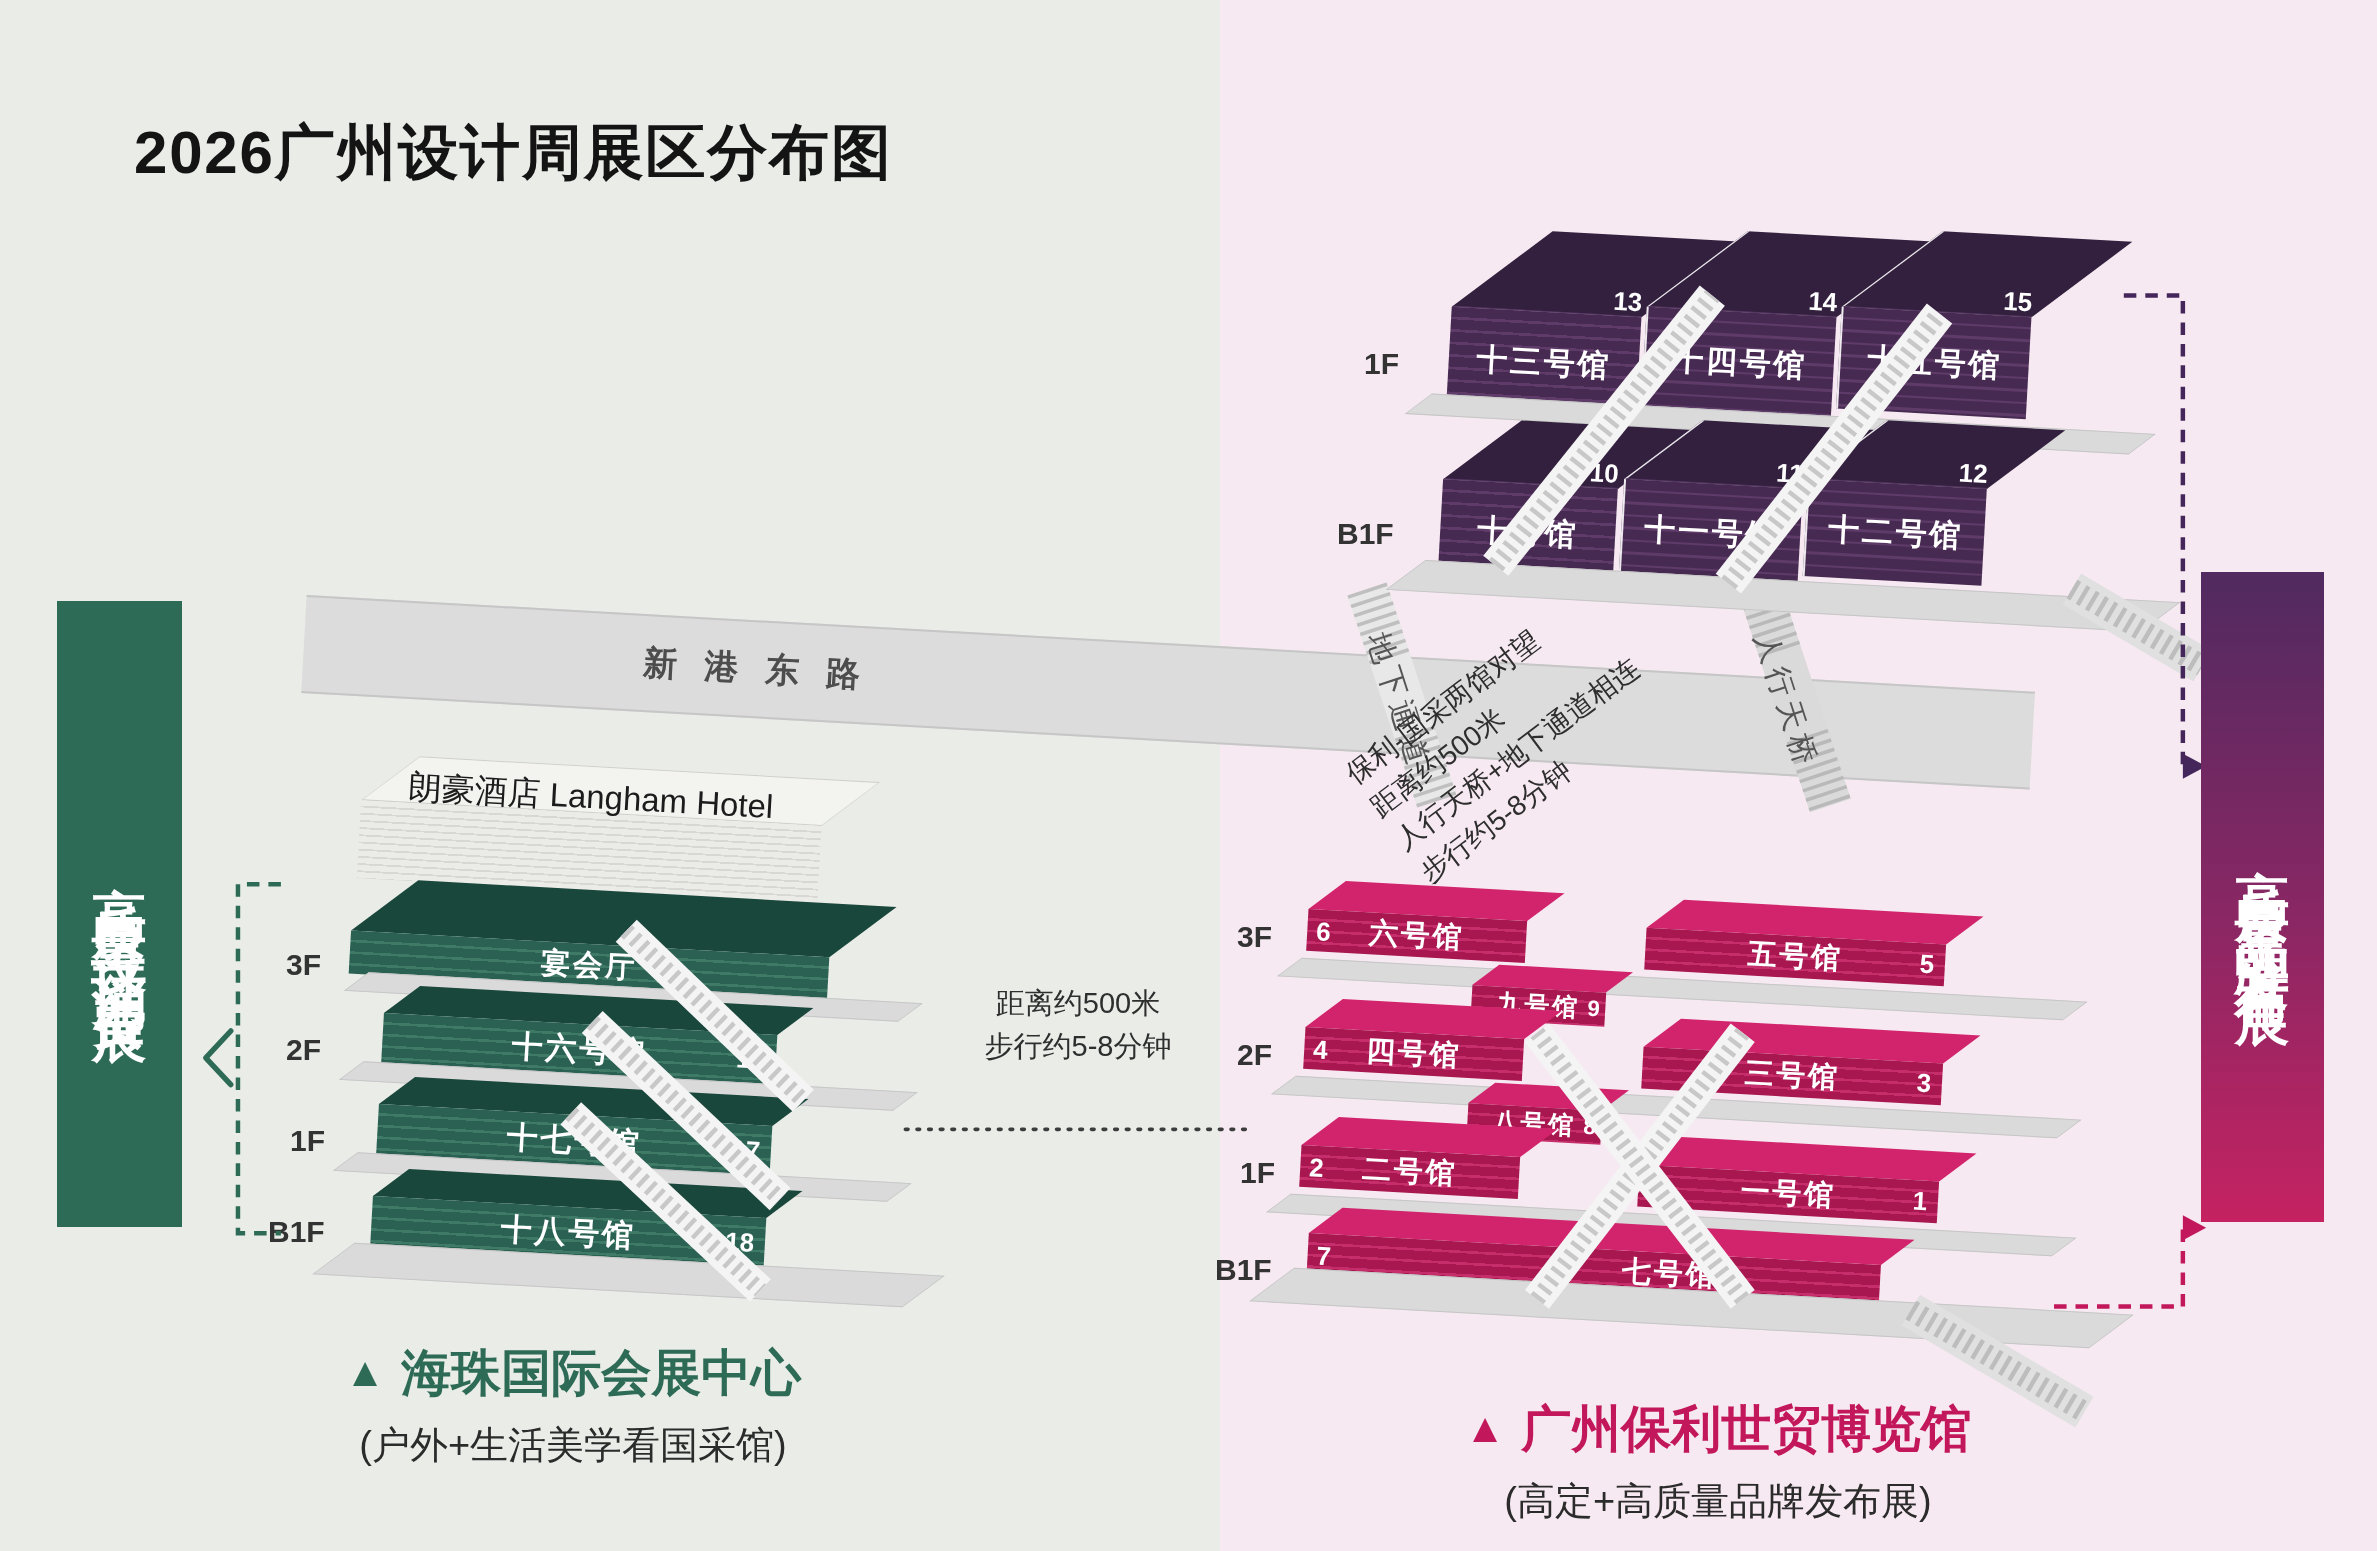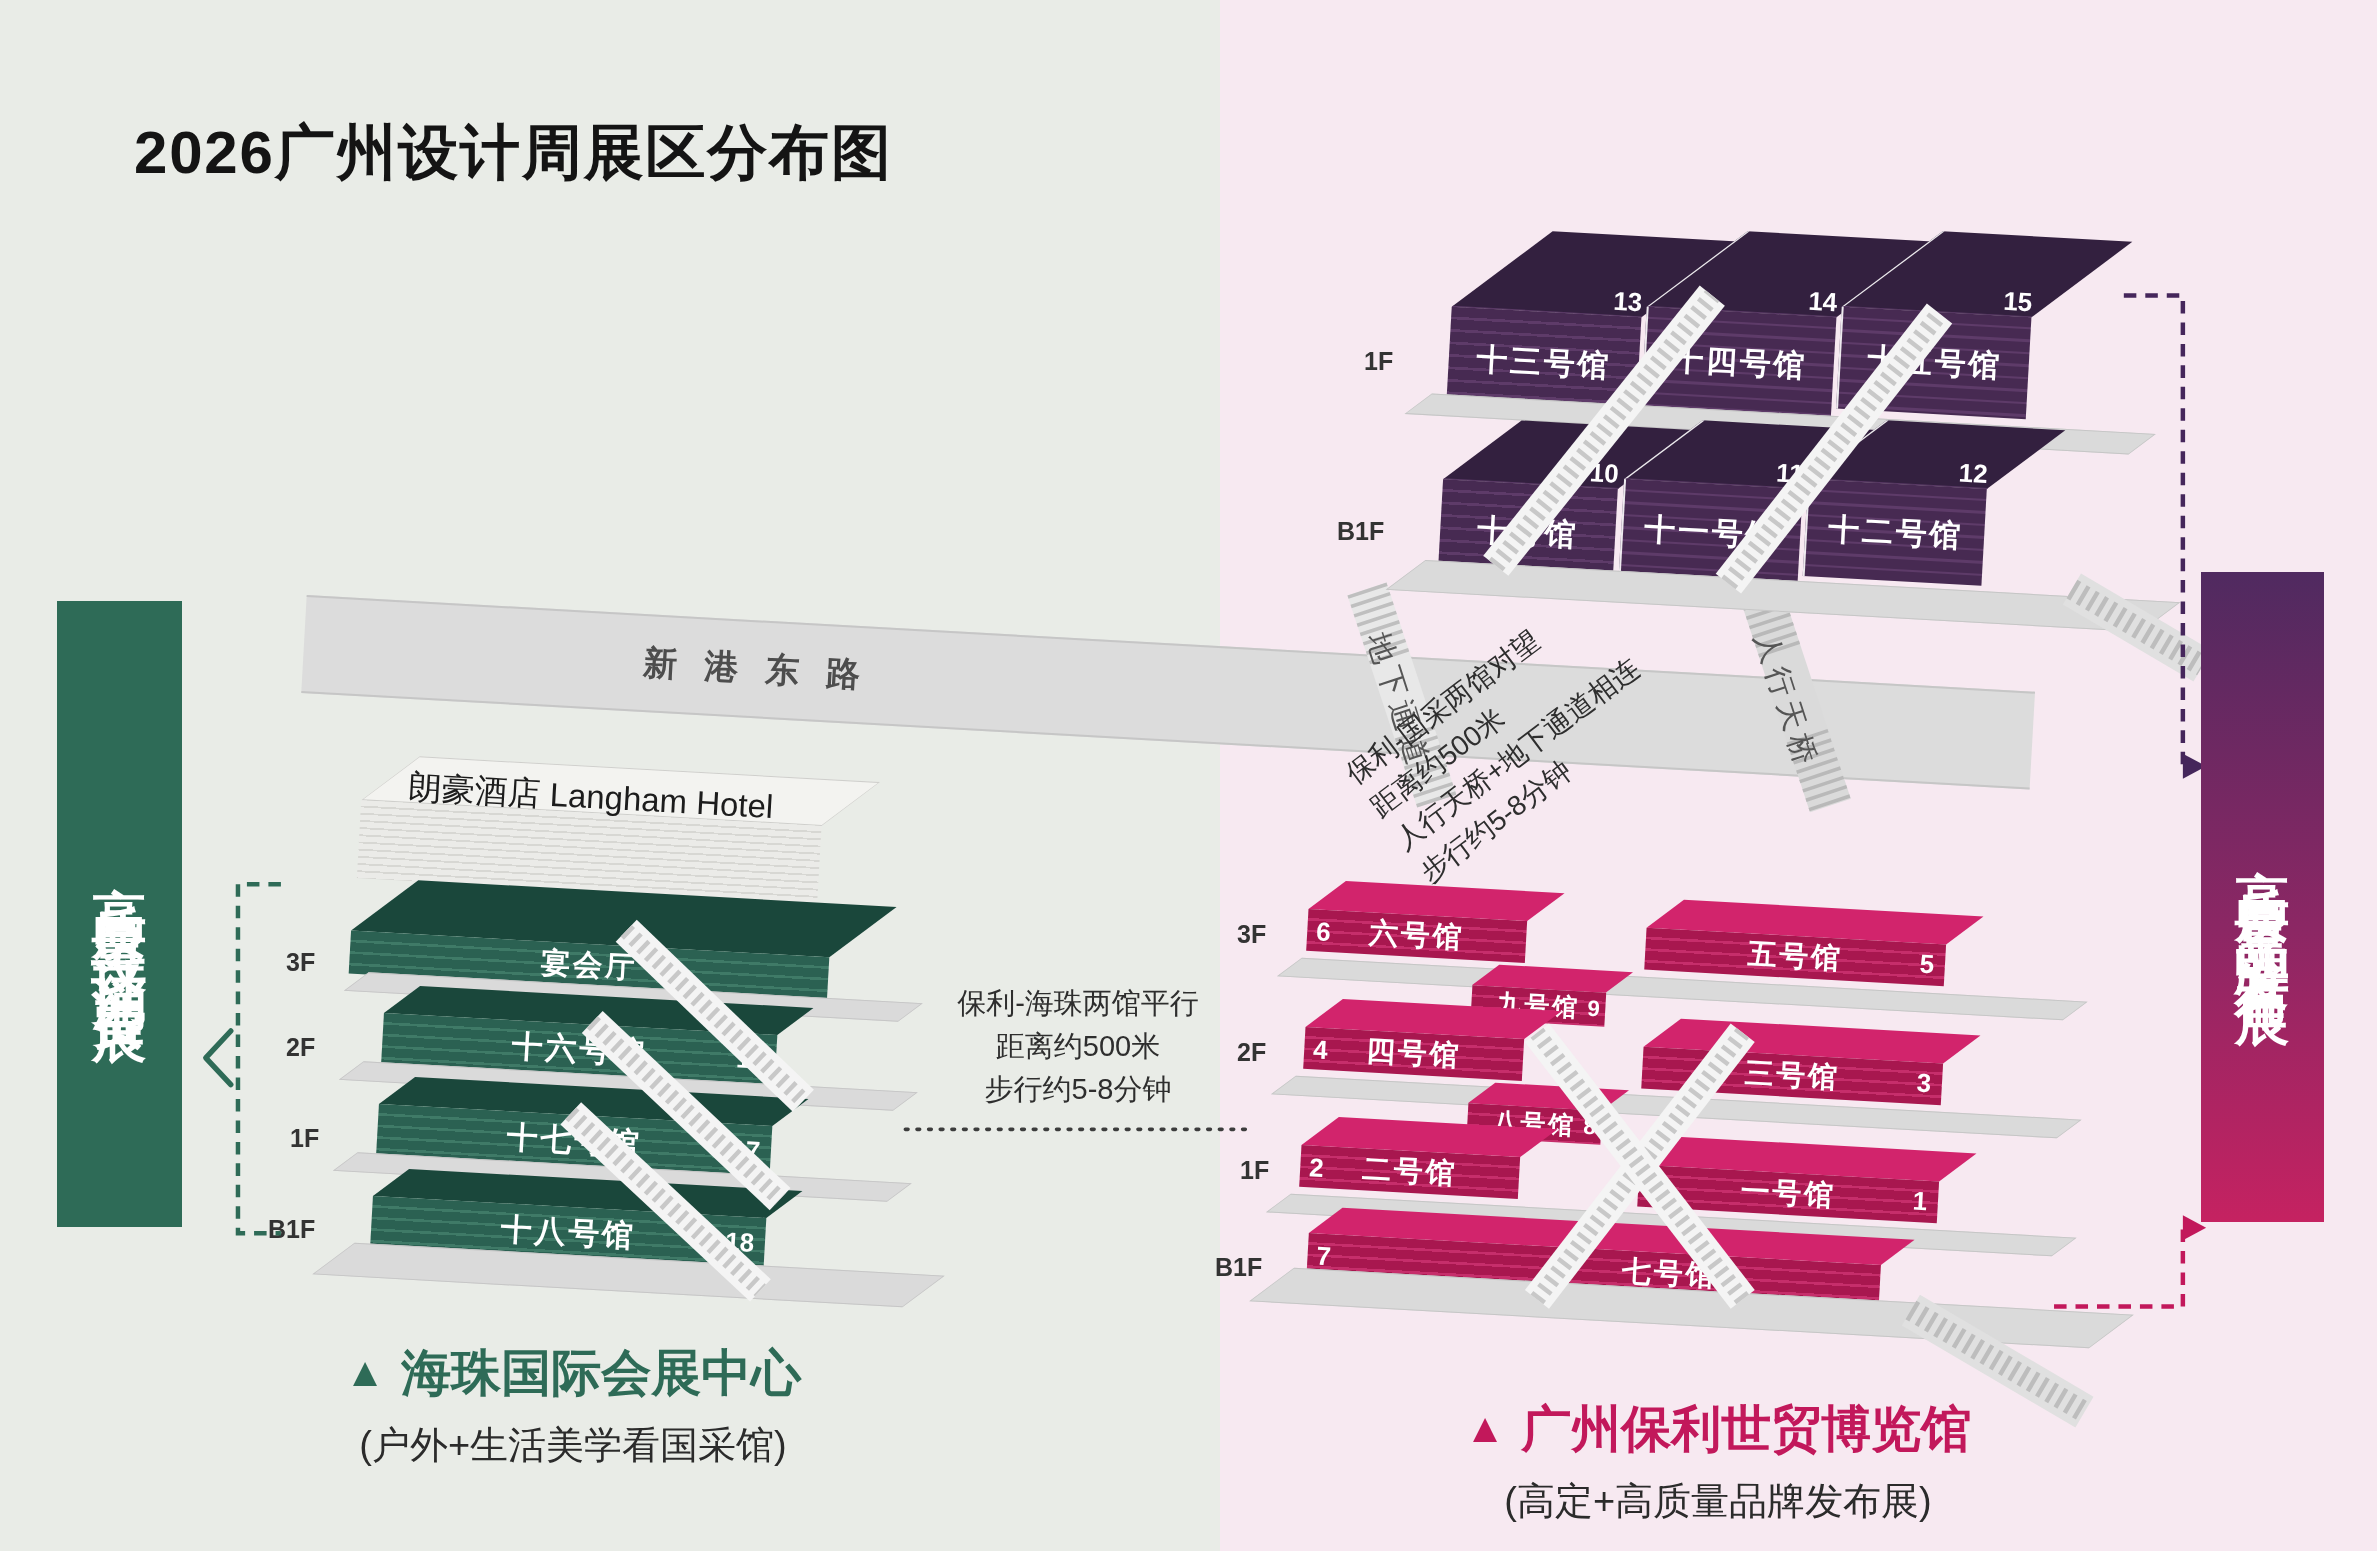--- a/index.html
+++ b/index.html
@@ -50,21 +50,21 @@
   .hz-light .top{background:#f3f3f0;border:0.9px solid #cfcfcc}
   .hz-light .front{background:repeating-linear-gradient(180deg,#ebebe8 0px,#ebebe8 5.4px,#d7d7d3 5.4px,#d7d7d3 7.2px)}
   .hotel-label{position:absolute;left:385px;top:775px;width:412px;text-align:center;
                font-size:33px;color:#1c1c1c;font-weight:500;transform:rotate(3.2deg);white-space:nowrap}
 
   .pl .top{background:#d2246c}
   .pl .front{background:repeating-linear-gradient(180deg,#a8174f 0px,#a8174f 9px,#c62e6b 9px,#c62e6b 11.6px)}
 
   .plate{position:absolute;transform:rotate(3.2deg) skewX(-50deg);background:#dadada;border:1.8px solid #c6c6c6}
 
-  .flabel{position:absolute;font-size:25px;font-weight:700;color:#333}
+  .flabel{position:absolute;font-size:30px;font-weight:700;color:#333}
 
   .rotlbl{position:absolute;width:134px;text-align:center;font-size:30px;color:#555;
           letter-spacing:5.4px;white-space:nowrap}
   .note{position:absolute;color:#2e2e2e}
   .note-bridge{left:1347px;top:626px;width:394px;font-size:28px;line-height:41px;transform:rotate(-37deg)}
   .note-parallel{left:890px;top:982px;width:376px;font-size:29px;line-height:43px;text-align:center}
 
   svg.overlay{position:absolute;left:0;top:0;pointer-events:none}
 </style>
 </head>
@@ -315,21 +315,20 @@
   <div class="rotlbl" style="left:1718px;top:677px;transform:rotate(72deg)">人行天桥</div>
 
   <div class="note note-bridge">
     <div>保利-国采两馆对望</div>
     <div>距离约500米</div>
     <div>人行天桥+地下通道相连</div>
     <div>步行约5-8分钟</div>
   </div>
 
   <div class="note note-parallel">
-    <div>保利-海珠两馆平行</div>
     <div>距离约500米</div>
     <div>步行约5-8分钟</div>
   </div>
 
   <h1 class="title">2026广州设计周展区分布图</h1>
 
 
   <div class="footer green" style="left:260px;top:1340px;width:626px">
     <div class="main">
       <span class="marker">▲</span><span>海珠国际会展中心</span>

